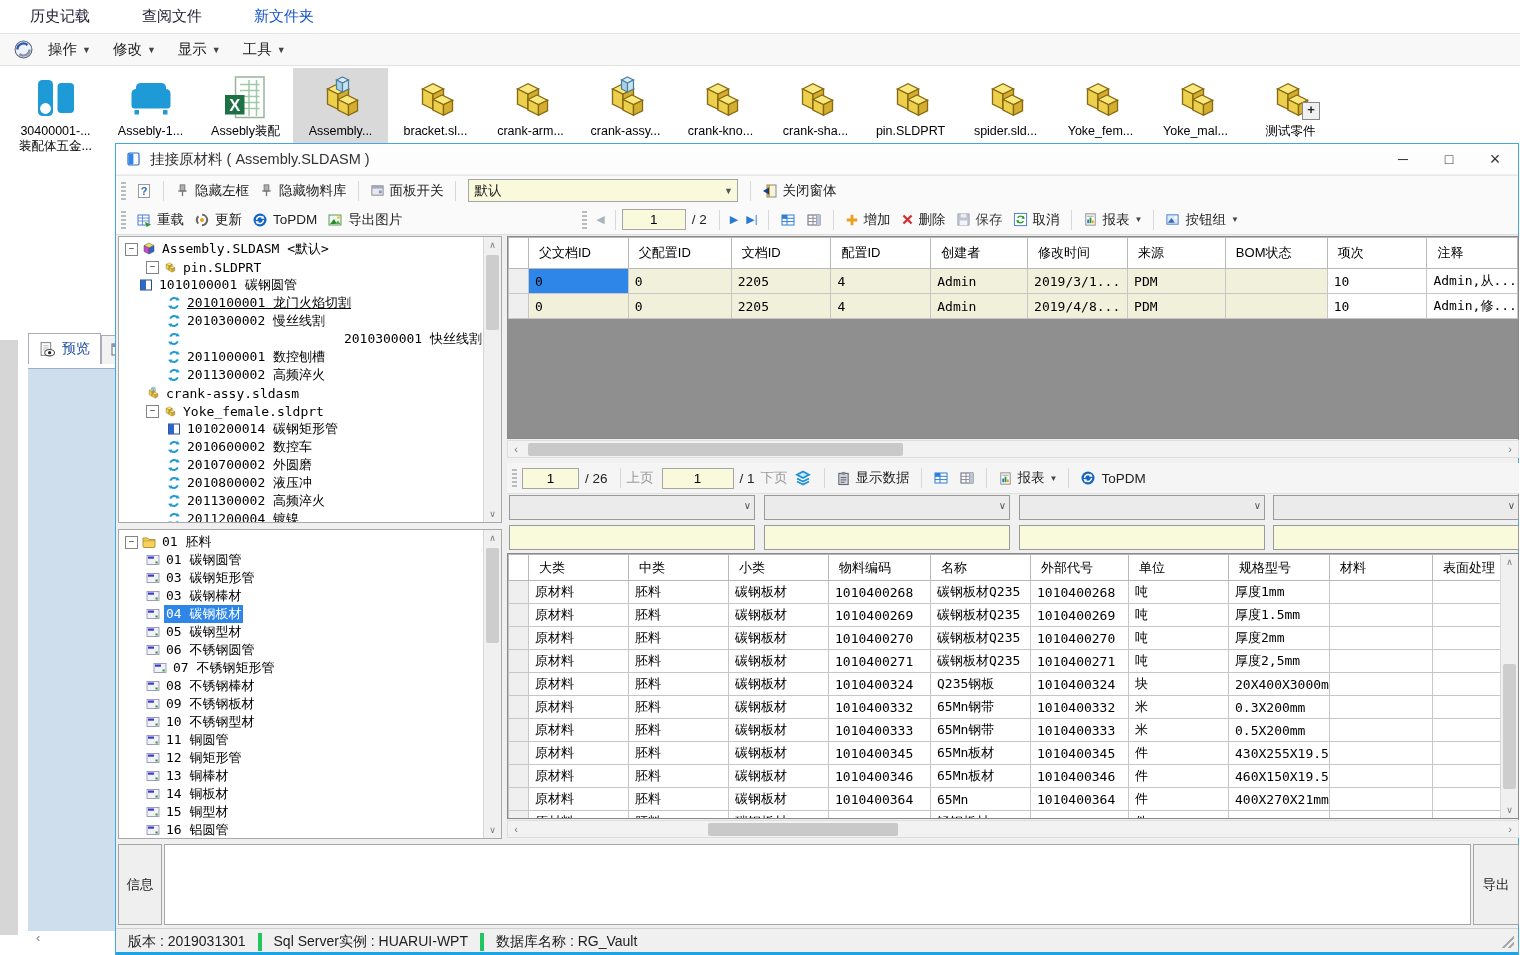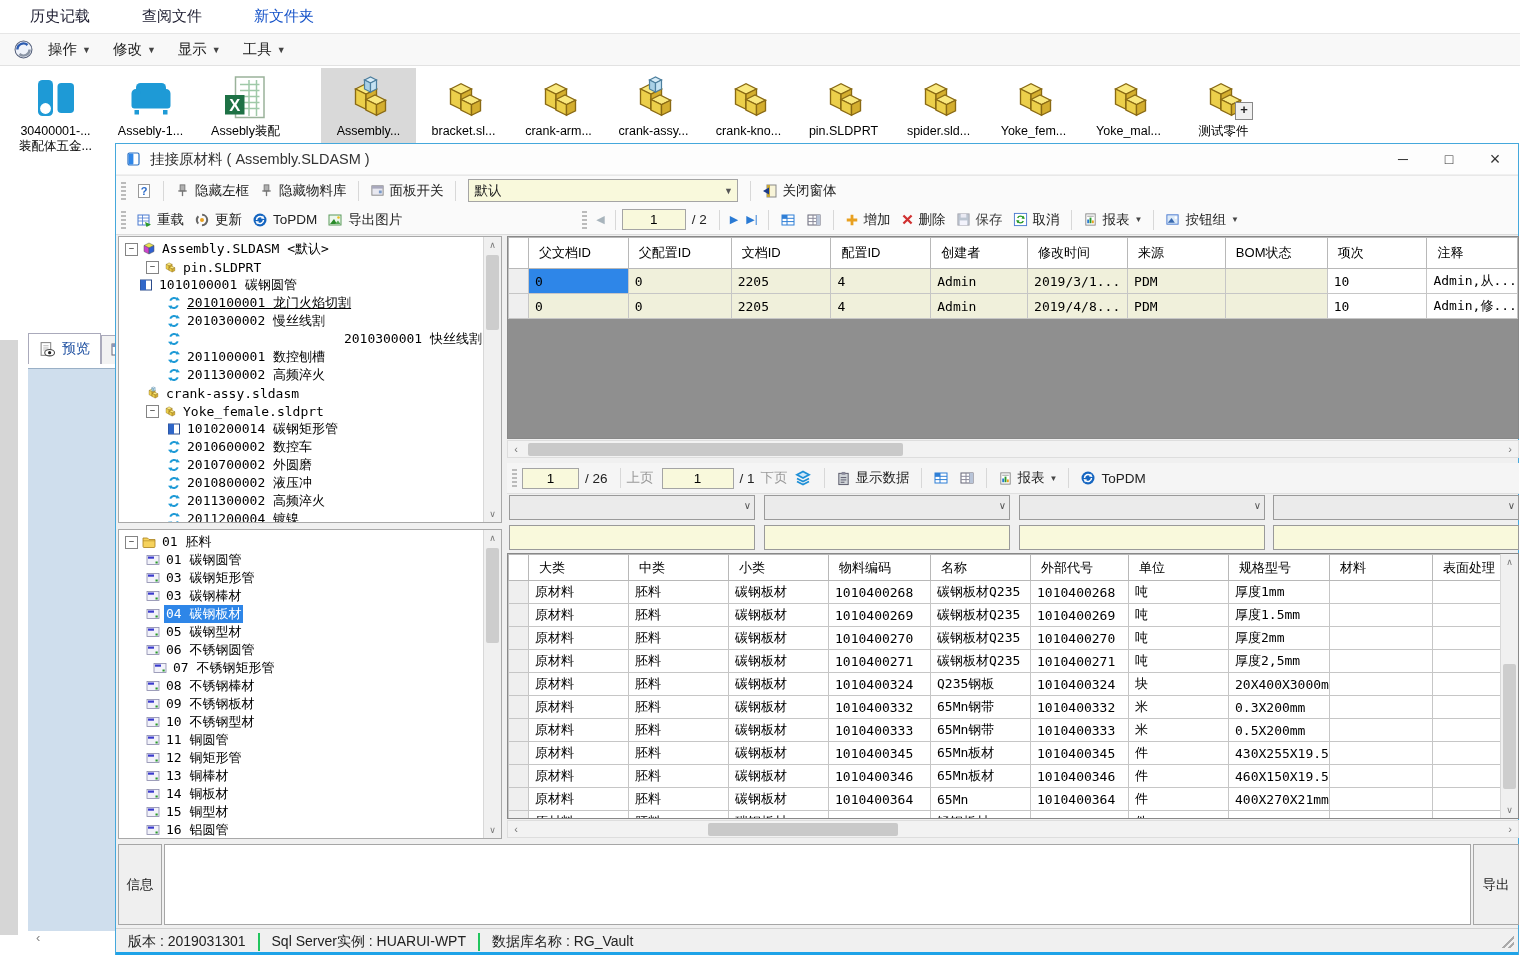--- a/index.html
+++ b/index.html
@@ -13,21 +13,21 @@
   #top-menu{left:0;top:0;width:1520px;height:33px;display:flex;align-items:center;gap:52px;padding-left:30px;box-sizing:border-box;background:#fff;}
   .tm{font-size:15px;color:#1b1b2f;cursor:default;}
   .tm.blue{color:#1552c8;}
   #menu-bar{left:0;top:33px;width:1520px;height:33px;display:flex;align-items:center;gap:8px;padding-left:14px;box-sizing:border-box;background:#f8f8f8;border-top:1px solid #e6e6e6;border-bottom:1px solid #e2e2e2;}
   .mb-item{display:inline-flex;align-items:center;gap:5px;font-size:14.5px;color:#222;padding:3px 7px;}
   .mb-item .caret{font-size:9px;color:#444;}
 
   
   #file-strip{left:8px;top:68px;width:1500px;height:88px;display:flex;}
   .file-item{width:95px;text-align:center;padding-top:4px;position:relative;}
-  .file-item.selected{background:#d9d9d9;margin-left:28px;}
+  .file-item.selected{background:#d9d9d9;}
   .file-item .fi-icon{height:52px;display:flex;align-items:center;justify-content:center;}
   .file-item .fi-label{font-size:12.5px;color:#000;line-height:15px;white-space:nowrap;}
   .badge-plus{position:absolute;right:18px;top:34px;width:16px;height:16px;background:#f0f0f0;border:1px solid #888;font-weight:bold;font-size:13px;line-height:14px;color:#222;}
 
   
   #left-gray-strip{left:0;top:340px;width:18px;height:595px;background:#d6d6d6;}
   #preview-tabs{left:28px;top:330px;height:34px;display:flex;align-items:flex-end;}
   .ptab{display:flex;align-items:center;gap:6px;padding:6px 10px;border:1px solid #aab;border-bottom:none;background:#fff;font-size:14px;color:#1d4fa0;text-align:right;}
   .ptab.icon-only{padding:6px 8px;background:#f2f2f2;}
   #preview-panel{left:28px;top:368px;width:87px;height:562px;background:#cfdeed;border-top:1px solid #9ab0c6;}
@@ -93,21 +93,21 @@
   #pager{left:391px;top:319px;width:1012px;height:30px;background:#f5f5f5;border-bottom:1px solid #e0e0e0;display:flex;align-items:center;font-size:13.5px;color:#222;}
   .fcombo{position:absolute;top:351px;height:25px;width:246px;background:#ebebeb;border:1px solid #9a9a9a;box-sizing:border-box;}
   .fcombo .carr{position:absolute;right:3px;top:4px;font-size:10px;color:#555;}
   .finput{position:absolute;top:381px;height:25px;width:246px;background:#f9f9dc;border:1px solid #9a9a9a;box-sizing:border-box;}
 
   
   #info-btn{left:2px;top:700px;width:44px;height:81px;background:#efefef;border:1px solid #a6a6a6;box-sizing:border-box;display:flex;align-items:center;justify-content:center;font-size:13.5px;color:#222;}
   #msg-box{left:48px;top:700px;width:1307px;height:81px;background:#fff;border:1px solid #a6a6a6;box-sizing:border-box;}
   #export-btn{left:1357px;top:700px;width:46px;height:81px;background:#efefef;border:1px solid #a6a6a6;box-sizing:border-box;display:flex;align-items:center;justify-content:center;font-size:13.5px;color:#222;}
   #statusbar{left:0;top:784px;width:1402px;height:26px;background:#f0f0f0;border-top:1px solid #d0d0d0;display:flex;align-items:center;font-size:14px;color:#222;}
-  #statusbar .st{padding:0 12px;border-right:2px solid #22c55e;}
+  #statusbar .st{padding:0 12px;border-right:4px solid #22c55e;}
   #resize-grip{margin-left:auto;margin-right:4px;width:12px;height:12px;background:
      linear-gradient(135deg,transparent 50%,#aaa 50% 60%,transparent 60% 75%,#aaa 75% 85%,transparent 85%);}
 </style>
 </head>
 <body>
 
 <div id="screen">
 
   <div id="top-menu" class="abs">
     <span class="tm">历史记载</span>
@@ -254,20 +254,35 @@
               <polygon points="7,10 14,6.5 21,10 14,13.5" fill="#f9e87e" stroke="#8a6a14" stroke-width="0.9"></polygon>
               <polygon points="7,10 7,20 14,23.5 14,13.5" fill="#eccf4a" stroke="#8a6a14" stroke-width="0.9"></polygon>
               <polygon points="14,13.5 14,23.5 21,20 21,10" fill="#d4ae2e" stroke="#8a6a14" stroke-width="0.9"></polygon>
               <polygon points="14,17 20,14 27,17.5 21,20.5" fill="#f9e87e" stroke="#8a6a14" stroke-width="0.9"></polygon>
               <polygon points="14,17 14,24 21,27.5 21,20.5" fill="#eccf4a" stroke="#8a6a14" stroke-width="0.9"></polygon>
               <polygon points="21,20.5 21,27.5 27,24.5 27,17.5" fill="#d4ae2e" stroke="#8a6a14" stroke-width="0.9"></polygon>
             </svg>
           </span>
         </div>
         <div class="fi-label">crank-kno...</div>
+      </div>
+      <div class="file-item">
+        <div class="fi-icon">
+          <span class="ic">
+            <svg width="48" height="48" viewBox="0 0 32 32">
+              <polygon points="7,10 14,6.5 21,10 14,13.5" fill="#f9e87e" stroke="#8a6a14" stroke-width="0.9"></polygon>
+              <polygon points="7,10 7,20 14,23.5 14,13.5" fill="#eccf4a" stroke="#8a6a14" stroke-width="0.9"></polygon>
+              <polygon points="14,13.5 14,23.5 21,20 21,10" fill="#d4ae2e" stroke="#8a6a14" stroke-width="0.9"></polygon>
+              <polygon points="14,17 20,14 27,17.5 21,20.5" fill="#f9e87e" stroke="#8a6a14" stroke-width="0.9"></polygon>
+              <polygon points="14,17 14,24 21,27.5 21,20.5" fill="#eccf4a" stroke="#8a6a14" stroke-width="0.9"></polygon>
+              <polygon points="21,20.5 21,27.5 27,24.5 27,17.5" fill="#d4ae2e" stroke="#8a6a14" stroke-width="0.9"></polygon>
+            </svg>
+          </span>
+        </div>
+        <div class="fi-label">crank-sha...</div>
       </div>
       <div class="file-item">
         <div class="fi-icon">
           <span class="ic">
             <svg width="48" height="48" viewBox="0 0 32 32">
               <polygon points="7,10 14,6.5 21,10 14,13.5" fill="#f9e87e" stroke="#8a6a14" stroke-width="0.9"></polygon>
               <polygon points="7,10 7,20 14,23.5 14,13.5" fill="#eccf4a" stroke="#8a6a14" stroke-width="0.9"></polygon>
               <polygon points="14,13.5 14,23.5 21,20 21,10" fill="#d4ae2e" stroke="#8a6a14" stroke-width="0.9"></polygon>
               <polygon points="14,17 20,14 27,17.5 21,20.5" fill="#f9e87e" stroke="#8a6a14" stroke-width="0.9"></polygon>
               <polygon points="14,17 14,24 21,27.5 21,20.5" fill="#eccf4a" stroke="#8a6a14" stroke-width="0.9"></polygon>

